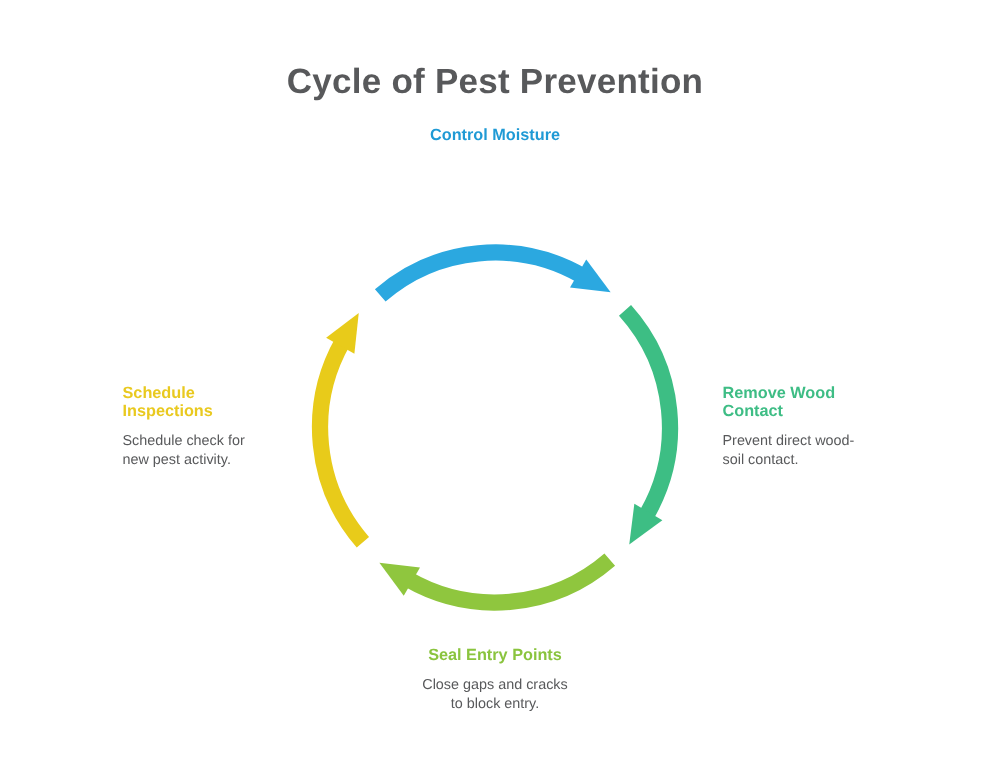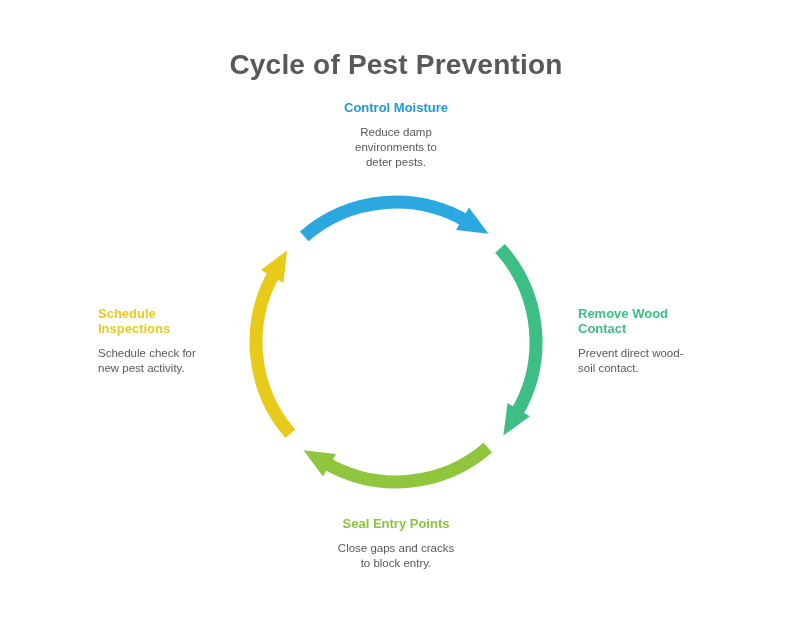--- a/index.html
+++ b/index.html
@@ -88,21 +88,20 @@
       <path d="M 500.0 248.3 A 140 140 0 0 1 516.6 413.1" fill="none" stroke="#3DBE84" stroke-width="13" stroke-linecap="butt"></path>
       <polygon points="503.4,435.5 529.9,416.2 507.5,403.0" fill="#3DBE84"></polygon>
       <path d="M 487.8 447.7 A 140 140 0 0 1 326.0 463.2" fill="none" stroke="#8FC63E" stroke-width="13" stroke-linecap="butt"></path>
       <polygon points="303.5,450.2 323.0,476.5 336.0,454.0" fill="#8FC63E"></polygon>
       <path d="M 290.3 433.8 A 140 140 0 0 1 274.2 273.1" fill="none" stroke="#E8CB1A" stroke-width="13" stroke-linecap="butt"></path>
       <polygon points="287.0,250.4 260.9,270.1 283.5,282.9" fill="#E8CB1A"></polygon>
     </svg>
 
   <div class="seg seg-top">
     <p class="seg-label" style="color: rgb(31, 154, 213);">Control Moisture</p>
-    <p class="seg-desc" style="color: rgb(88, 89, 91);">Reduce damp environments to deter pests.</p>
   </div>
 
   <div class="seg seg-bottom">
     <p class="seg-label" style="color: rgb(138, 196, 62);">Seal Entry Points</p>
     <p class="seg-desc" style="color: rgb(88, 89, 91);">Close gaps and cracks to block entry.</p>
   </div>
 
   <div class="seg seg-right">
     <p class="seg-label" style="color: rgb(62, 189, 133);">Remove Wood Contact</p>
     <p class="seg-desc" style="color: rgb(88, 89, 91);">Prevent direct wood-soil contact.</p>

